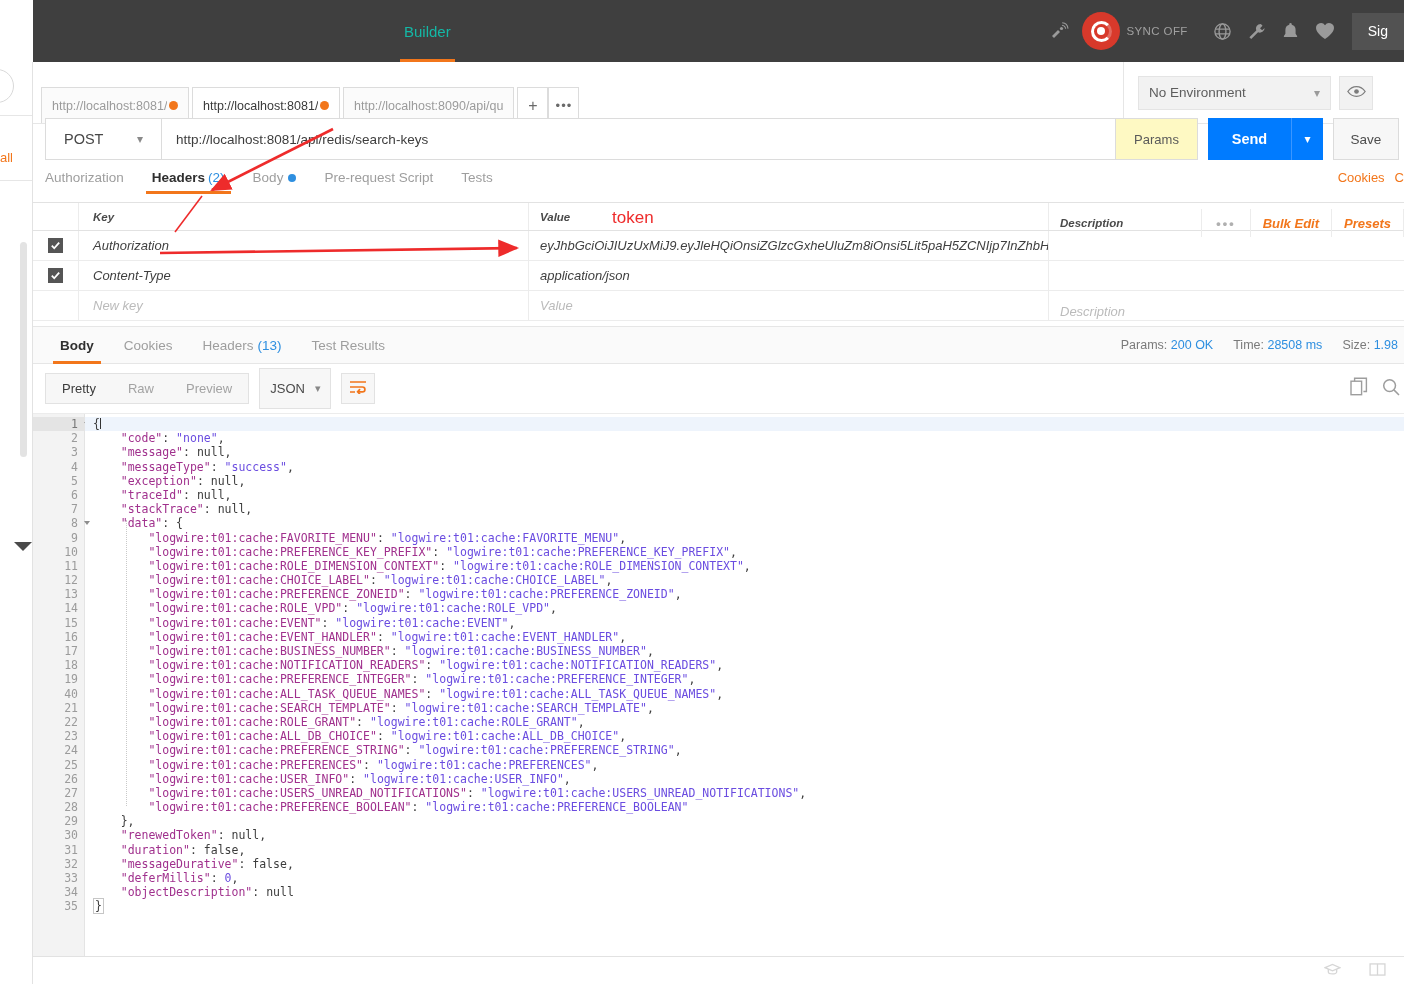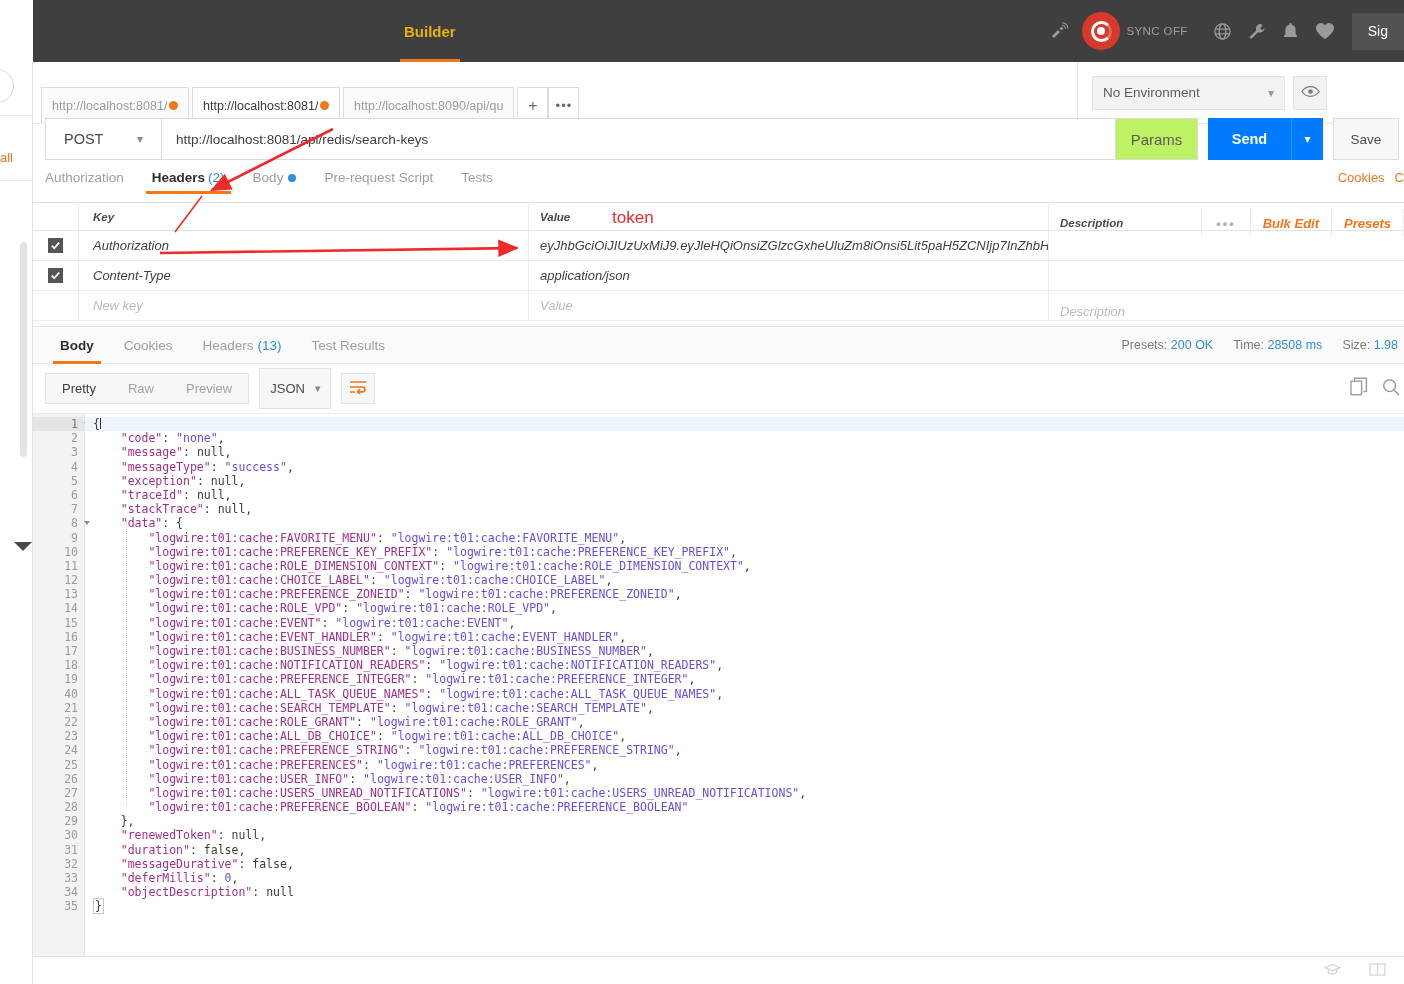--- a/index.html
+++ b/index.html
@@ -14,21 +14,21 @@
   
   .topbar {
     position: absolute; left: 33px; top: 0; width: 1371px; height: 62px;
     background: #3f3f3f; display: flex; align-items: center;
   }
   .topbar-left-spacer { width: 357px; }
   .top-tab {
     height: 62px; display: flex; align-items: center; padding: 0 14px;
     font-size: 15px; color: #a8a8a8; position: relative; cursor: pointer;
   }
-  .top-tab.active { color: #eab308; font-weight: bold; }
+  .top-tab.active { color: #14b8a6; font-weight: normal; }
   .top-tab.active:after {
     content: ""; position: absolute; left: 10px; right: 10px; bottom: 0;
     height: 3px; background: #f2761b;
   }
   .topbar-right {
     margin-left: auto; display: flex; align-items: center; height: 62px; padding-right: 0;
   }
   .tb-icon {
     width: 34px; height: 62px; display: flex; align-items: center; justify-content: center;
     color: #9a9a9a; cursor: pointer;
@@ -93,21 +93,21 @@
   .req-tab .lbl { overflow: hidden; text-overflow: clip; }
   .tab-addbtn, .tab-morebtn {
     height: 36px; width: 31px; border: 1px solid #dcdcdc; border-bottom: none;
     background: #fff; display: flex; align-items: center; justify-content: center;
     font-size: 16px; color: #6a6a6a; cursor: pointer;
   }
   .tab-morebtn { font-size: 13px; letter-spacing: 1px; }
 
   
   .envbar {
-    position: absolute; left: 1077px; top: 62px; width: 264px; height: 62px;
+    position: absolute; left: 1123px; top: 62px; width: 264px; height: 62px;
     border-left: 1px solid #e6e6e6; border-bottom: 1px solid #e6e6e6;
     display: flex; align-items: center; padding: 0 14px; background: #fff;
   }
   .env-select {
     flex: 1; height: 34px; background: #f2f2f2; border: 1px solid #e4e4e4;
     display: flex; align-items: center; padding: 0 10px;
     font-size: 13.5px; color: #5d5d5d; cursor: pointer;
   }
   .env-select .chev { margin-left: auto; color: #9b9b9b; font-size: 12px; }
   .eye-btn {
@@ -123,23 +123,23 @@
     display: flex; align-items: center; padding: 0 18px;
     font-size: 14.5px; color: #474747; cursor: pointer;
   }
   .method-box .chev { margin-left: auto; color: #8a8a8a; font-size: 12px; }
   .url-input {
     flex: 1; border: 1px solid #dcdcdc; border-left: none; background: #fff;
     display: flex; align-items: center; padding: 0 14px;
     font-size: 13.5px; color: #3d3d3d;
   }
   .params-btn {
-    width: 82px; border: 1px solid #dcdcdc; border-left: none; background: #bef264;
+    width: 82px; border: 1px solid #dcdcdc; border-left: none; background: #fef9c3;
     display: flex; align-items: center; justify-content: center;
-    font-size: 15px; color: #5a5a5a; cursor: pointer;
+    font-size: 13px; color: #5a5a5a; cursor: pointer;
   }
   .send-group { display: flex; margin-left: 10px; }
   .send-btn {
     width: 83px; background: #007bff; color: #fff; font-size: 14.5px; font-weight: bold;
     display: flex; align-items: center; justify-content: center; cursor: pointer;
   }
   .send-caret {
     width: 32px; background: #007bff; color: #fff; border-left: 1px solid #3b96ff;
     display: flex; align-items: center; justify-content: center; font-size: 12px; cursor: pointer;
   }
@@ -508,21 +508,21 @@
     </div>
     <div class="rsbtab">
       <span>Headers</span>
         <span class="count">(13)</span>
     </div>
     <div class="rsbtab">
       <span>Test Results</span>
     </div>
     <div class="resp-meta">
       <div>
-        <span>Presets:</span>
+        <span>Params:</span>
         <b>200 OK</b>
       </div>
       <div>
         <span>Time:</span>
         <b>28508 ms</b>
       </div>
       <div>
         <span>Size:</span>
         <b>1.98</b>
       </div>

